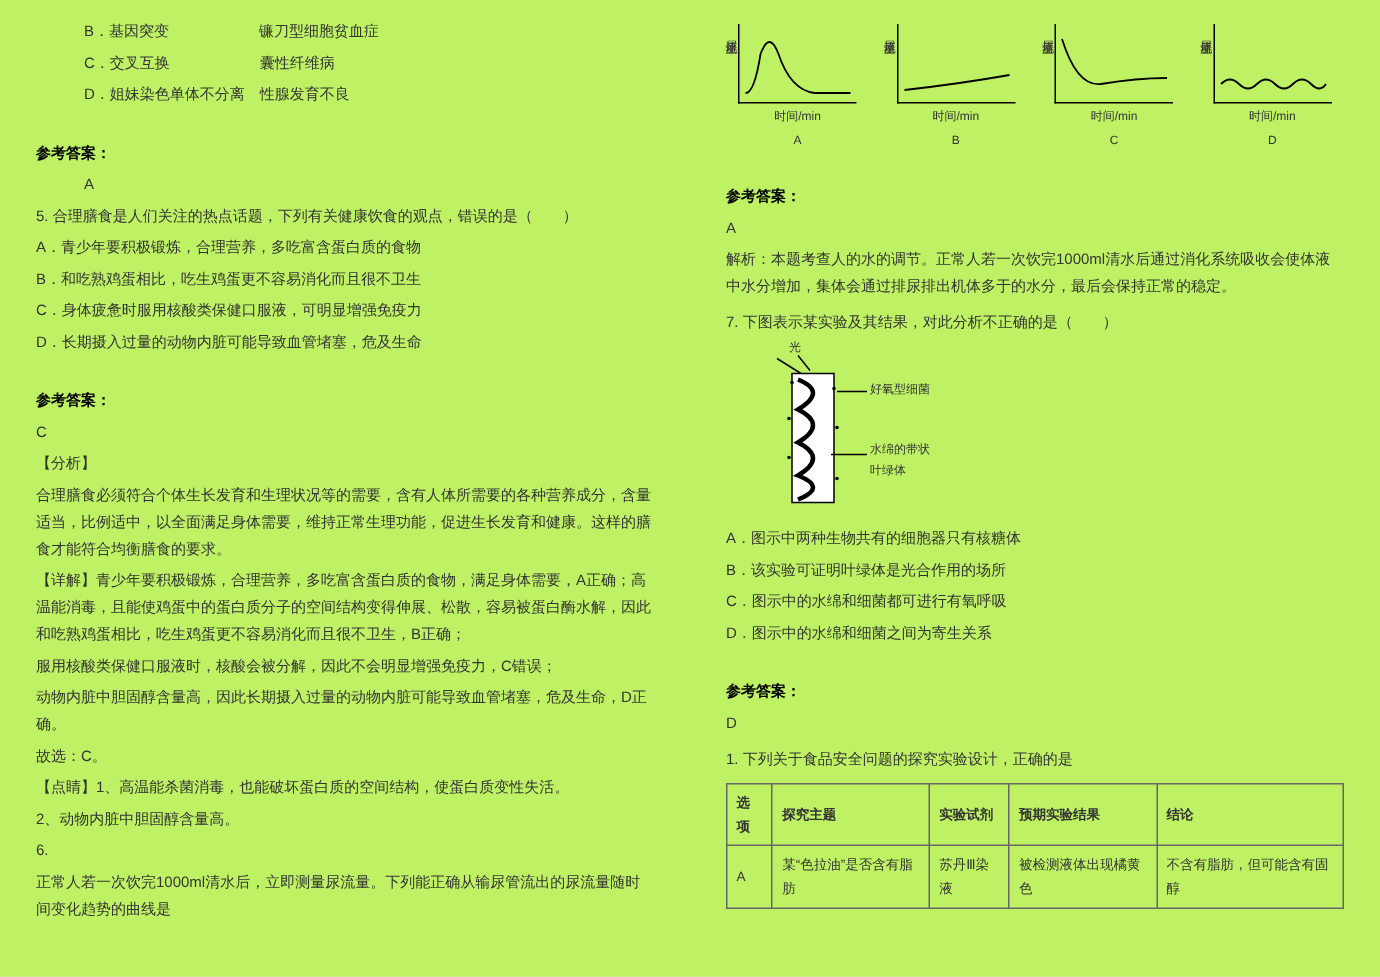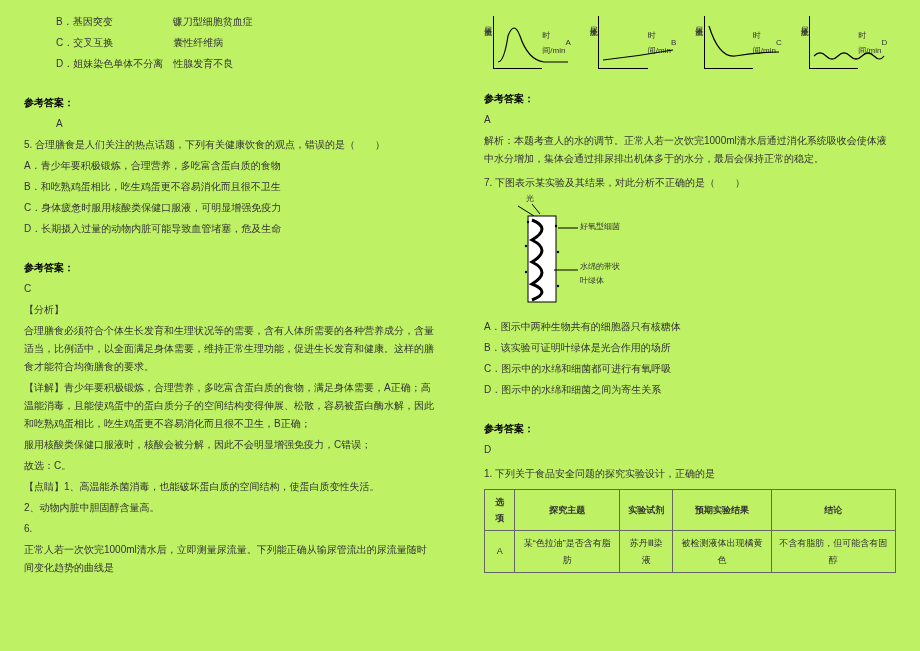--- a/index.html
+++ b/index.html
@@ -28,20 +28,21 @@
   .ans { font-weight: bold; color: #000; margin-top: 21px; }
   .graphs {
     display: flex;
     gap: 10px;
     justify-content: space-around;
     margin: 6px 0 10px;
   }
   .graph {
     width: 78px;
     display: flex;
+    flex-direction: column;
     align-items: center;
   }
   .gbox {
     width: 78px;
     height: 52px;
     border-left: 1px solid #000;
     border-bottom: 1px solid #000;
     position: relative;
   }
   .gbox svg { position: absolute; left:0; top:0; }
@@ -66,21 +67,21 @@
   }
   table.tbl {
     border-collapse: collapse;
     width: 100%;
     margin-top: 6px;
     font-size: 9px;
   }
   table.tbl th, table.tbl td {
     border: 1px solid #666;
     padding: 4px 6px;
-    text-align: center;
+    text-align: left;
   }
 </style>
 </head>
 <body>
 
 <div class="page">
 
   <div class="col col-left">
     <div class="line indent2">B．基因突变　　　　　　镰刀型细胞贫血症</div>
     <div class="line indent2">C．交叉互换　　　　　　囊性纤维病</div>
@@ -93,20 +94,21 @@
     <div class="line">B．和吃熟鸡蛋相比，吃生鸡蛋更不容易消化而且很不卫生</div>
     <div class="line">C．身体疲惫时服用核酸类保健口服液，可明显增强免疫力</div>
     <div class="line">D．长期摄入过量的动物内脏可能导致血管堵塞，危及生命</div>
     <div class="ans">参考答案：</div>
     <div class="line">C</div>
 
     <div class="line">【分析】</div>
     <div class="line">合理膳食必须符合个体生长发育和生理状况等的需要，含有人体所需要的各种营养成分，含量适当，比例适中，以全面满足身体需要，维持正常生理功能，促进生长发育和健康。这样的膳食才能符合均衡膳食的要求。</div>
     <div class="line">【详解】青少年要积极锻炼，合理营养，多吃富含蛋白质的食物，满足身体需要，A正确；高温能消毒，且能使鸡蛋中的蛋白质分子的空间结构变得伸展、松散，容易被蛋白酶水解，因此和吃熟鸡蛋相比，吃生鸡蛋更不容易消化而且很不卫生，B正确；</div>
     <div class="line">服用核酸类保健口服液时，核酸会被分解，因此不会明显增强免疫力，C错误；</div>
+    <div class="line">动物内脏中胆固醇含量高，因此长期摄入过量的动物内脏可能导致血管堵塞，危及生命，D正确。</div>
     <div class="line">故选：C。</div>
     <div class="line">【点睛】1、高温能杀菌消毒，也能破坏蛋白质的空间结构，使蛋白质变性失活。</div>
     <div class="line">2、动物内脏中胆固醇含量高。</div>
 
     <div class="line">6.</div>
     <div class="line">正常人若一次饮完1000ml清水后，立即测量尿流量。下列能正确从输尿管流出的尿流量随时间变化趋势的曲线是</div>
   </div>
 
   <div class="col">
 

